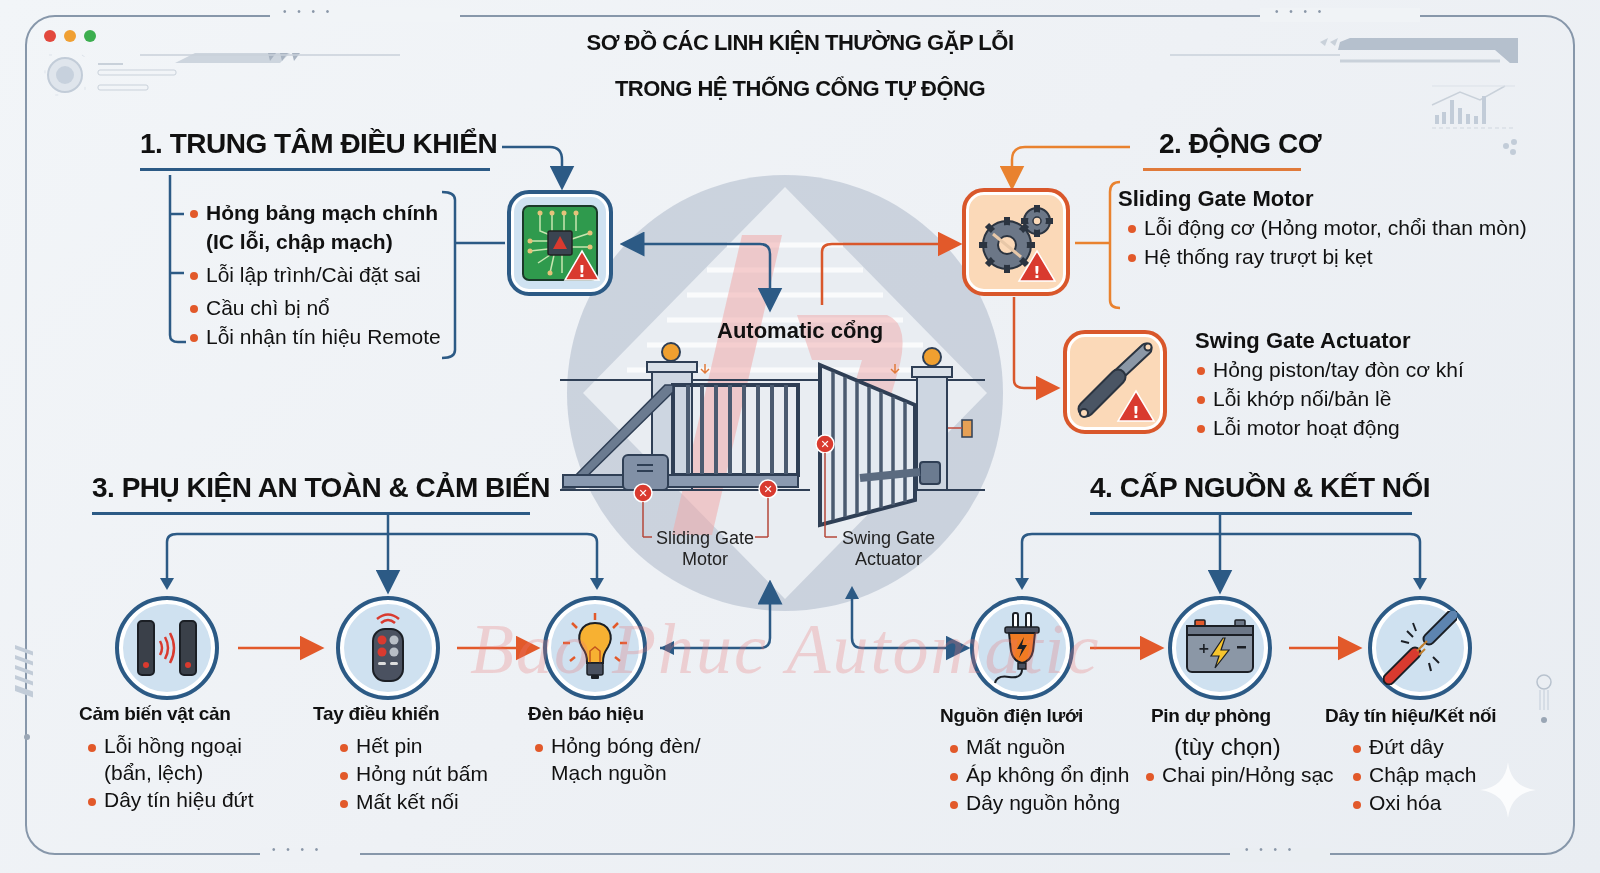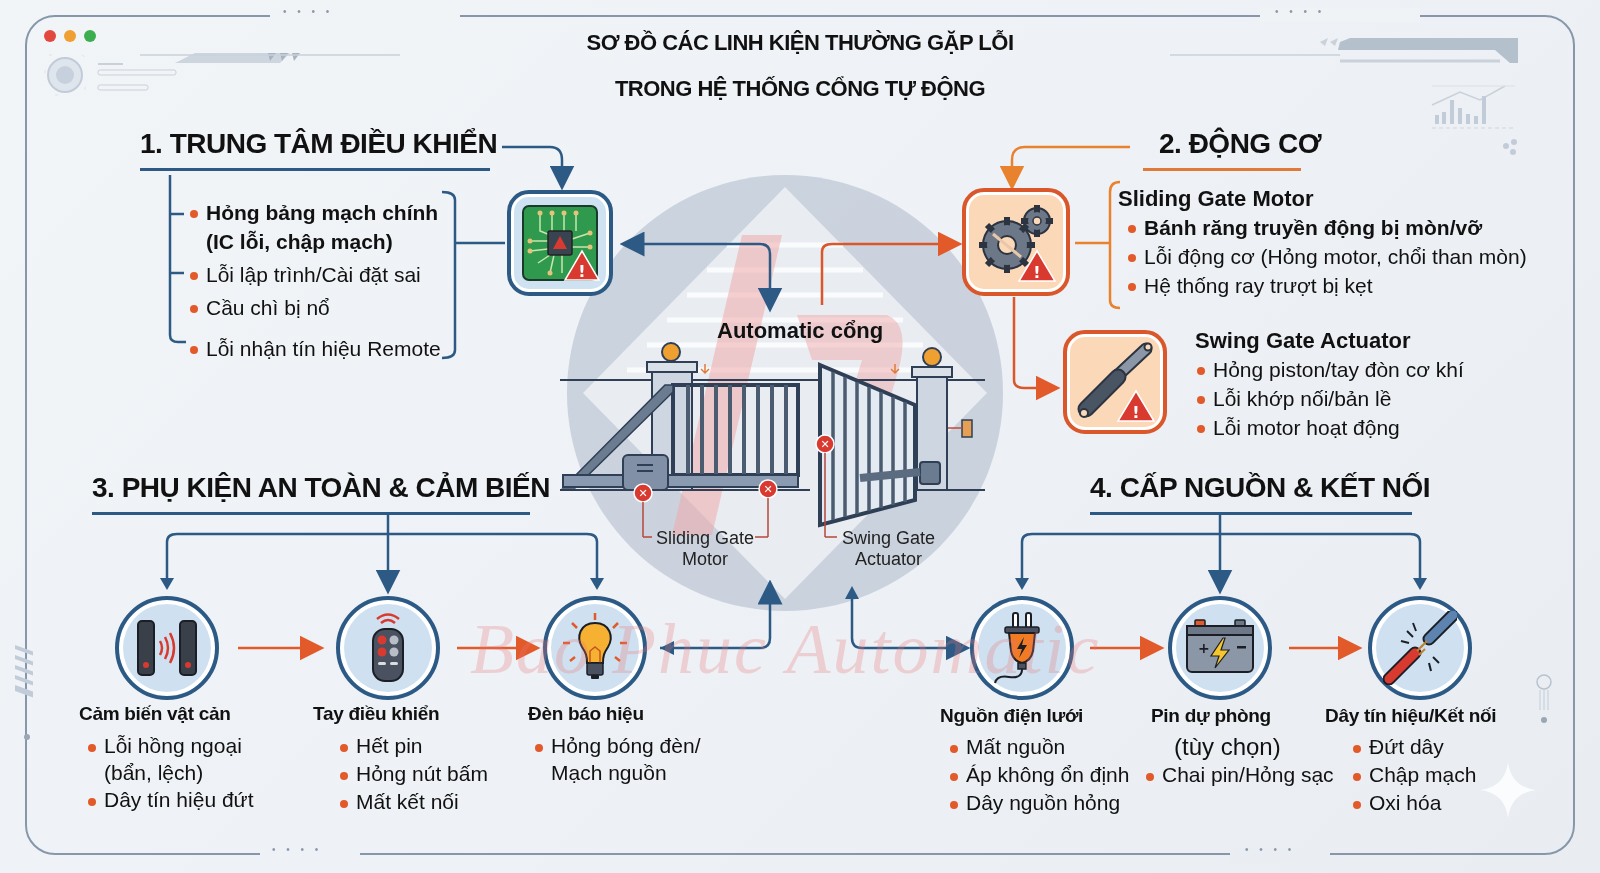--- a/index.html
+++ b/index.html
@@ -274,21 +274,21 @@
   <line x1="1289" y1="648" x2="1350" y2="648" stroke="#e2592a" stroke-width="2.5" marker-end="url(#ao)"></line>
 </svg>
 
 <div class="sec-title" style="left:140px; top:128px;">1. TRUNG TÂM ĐIỀU KHIỂN</div>
 <div class="uline blue" style="left:140px; top:168px; width:350px;"></div>
 <div class="list" style="left:188px; top:198px;">
   <div class="li bold">Hỏng bảng mạch chính</div>
   <div class="cont" style="font-weight:700;">(IC lỗi, chập mạch)</div>
   <div class="li" style="margin-top:4px;">Lỗi lập trình/Cài đặt sai</div>
   <div class="li" style="margin-top:4px;">Cầu chì bị nổ</div>
-  <div class="li" style="margin-top:12px;text-align:center;">Lỗi nhận tín hiệu Remote</div>
+  <div class="li" style="margin-top:0;text-align:center;">Lỗi nhận tín hiệu Remote</div>
 </div>
 <div class="iconbox blue-box" style="left:507px; top:190px; width:106px; height:106px;">
   <svg width="80" height="80">
     <rect x="3" y="3" width="74" height="74" rx="6" fill="#2f9a4d" stroke="#1b3a2a" stroke-width="2"></rect>
     <g stroke="#c8e6b0" stroke-width="1.5" fill="none">
       <path d="M20 10 L20 28 L30 32"></path>
         <path d="M32 10 L32 28"></path>
         <path d="M44 10 L44 28"></path>
         <path d="M56 10 L56 28"></path>
       <path d="M10 38 L28 38"></path>
@@ -337,21 +337,20 @@
       <circle cx="34" cy="46" r="9" fill="#fbd9b8" stroke="#2b3440" stroke-width="2"></circle>
     <circle cx="64" cy="22" r="9" fill="#6c7787"></circle>
       <circle cx="64" cy="22" r="4" fill="#fbd9b8" stroke="#2b3440" stroke-width="1.5"></circle>
     <path d="M20 35 L48 58" stroke="#e8c8a8" stroke-width="3"></path>
     <polygon points="64,52 82,82 46,82" fill="#d93a2f" stroke="#fff" stroke-width="1.5"></polygon>
     <text x="64" y="79" font-size="16" font-weight="bold" text-anchor="middle" fill="#fff" font-family="DejaVu Sans, sans-serif">!</text>
   </svg>
 </div>
 <div class="list" style="left:1118px; top:184px;">
   <div class="subhead">Sliding Gate Motor</div>
-  <div class="li bold" style="margin-left:8px;">Bánh răng truyền động bị mòn/vỡ</div>
   <div class="li" style="margin-left:8px;">Lỗi động cơ (Hỏng motor, chổi than mòn)</div>
   <div class="li" style="margin-left:8px;">Hệ thống ray trượt bị kẹt</div>
 </div>
 <div class="iconbox orange-box" style="left:1063px; top:330px; width:104px; height:104px;">
   <svg width="82" height="82">
     <line x1="42" y1="36" x2="72" y2="8" stroke="#2b3440" stroke-width="13" stroke-linecap="round"></line>
     <line x1="42" y1="36" x2="72" y2="8" stroke="#8b97a6" stroke-width="9" stroke-linecap="round"></line>
     <line x1="12" y1="68" x2="44" y2="36" stroke="#2b3440" stroke-width="17" stroke-linecap="round"></line>
     <line x1="12" y1="68" x2="44" y2="36" stroke="#4a5564" stroke-width="13" stroke-linecap="round"></line>
     <circle cx="10" cy="72" r="4" fill="#fbd9b8" stroke="#2b3440" stroke-width="2"></circle>

